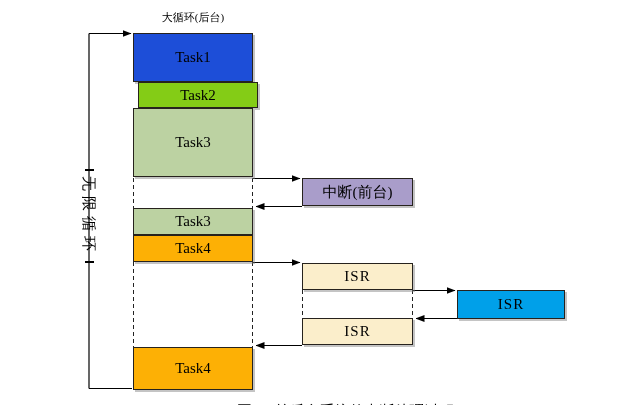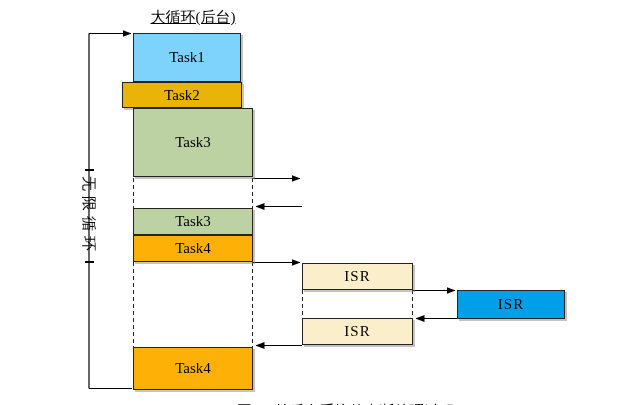--- a/index.html
+++ b/index.html
@@ -8,21 +8,21 @@
     font-family:"Liberation Serif","DejaVu Serif",serif;color:#000;
     overflow:hidden;
   }
   .lines{position:absolute;left:0;top:0;z-index:1;}
   .box{
     position:absolute;box-sizing:border-box;border:1px solid #26221d;
     display:flex;align-items:center;justify-content:center;
     font-size:15px;line-height:1;z-index:2;
     box-shadow:2px 2px 0 rgba(125,125,125,0.45);
   }
-  .label{position:absolute;font-size:15px;line-height:18px;white-space:nowrap;z-index:2;text-decoration:underline;}
+  .label{position:absolute;font-size:11px;line-height:18px;white-space:nowrap;z-index:2;}
   .centered{text-align:center;}
   .vlabel{
     position:absolute;left:39px;top:207px;width:100px;height:18px;
     transform:rotate(90deg);transform-origin:center;
     font-size:15px;letter-spacing:5px;text-align:center;z-index:2;
   }
   .tick{position:absolute;width:9px;height:2px;background:#000;left:85px;z-index:2;}
   .tick.t1{top:169px;}
   .tick.t2{top:261px;}
   .caption{position:absolute;left:237px;top:402px;width:260px;font-size:15px;z-index:2;}
@@ -65,39 +65,42 @@
     <line x1="302.5" y1="290" x2="302.5" y2="318" stroke="#222" stroke-width="1" stroke-dasharray="4 3"></line>
     <line x1="412.5" y1="290" x2="412.5" y2="318" stroke="#222" stroke-width="1" stroke-dasharray="4 3"></line>
   </svg>
 
   <div class="label centered" style="left:133px;top:8px;width:120px;">大循环(后台)</div>
 
   <div class="vlabel">无限循环</div>
   <div class="tick t1"></div>
   <div class="tick t2"></div>
 
-  <div class="box" style="left: 133px; top: 33px; width: 108px; height: 49px; background-color: #7dd3fc;">
+  <div class="box" style="left: 133px; top: 33px; width: 120px; height: 49px; background-color: #1d4ed8;">
     <span>Task1</span>
   </div>
-  <div class="box" style="left: 122px; top: 82px; width: 120px; height: 26px; background-color: #eab308;">
+  <div class="box" style="left: 138px; top: 82px; width: 120px; height: 26px; background-color: #84cc16;">
     <span>Task2</span>
   </div>
   <div class="box" style="left: 133px; top: 108px; width: 120px; height: 69px; background-color: rgb(188, 210, 162);">
     <span>Task3</span>
   </div>
   <div class="box" style="left: 133px; top: 208px; width: 120px; height: 27px; background-color: rgb(188, 210, 162);">
     <span>Task3</span>
   </div>
   <div class="box" style="left: 133px; top: 235px; width: 120px; height: 27px; background-color: rgb(253, 176, 5);">
     <span>Task4</span>
   </div>
   <div class="box" style="left: 133px; top: 347px; width: 120px; height: 43px; background-color: rgb(253, 176, 5);">
     <span>Task4</span>
   </div>
 
+  <div class="box" style="left: 302px; top: 178px; width: 111px; height: 28px; background-color: rgb(169, 157, 202);">
+    <span>中断(前台)</span>
+  </div>
 
   <div class="box" style="left: 302px; top: 263px; width: 111px; height: 27px; background-color: rgb(251, 238, 203);">
     <span class="isr-text">ISR</span>
   </div>
   <div class="box" style="left: 302px; top: 318px; width: 111px; height: 27px; background-color: rgb(251, 238, 203);">
     <span class="isr-text">ISR</span>
   </div>
 
   <div class="box" style="left: 457px; top: 290px; width: 108px; height: 29px; background-color: rgb(0, 160, 233);">
     <span class="isr-text">ISR</span>

